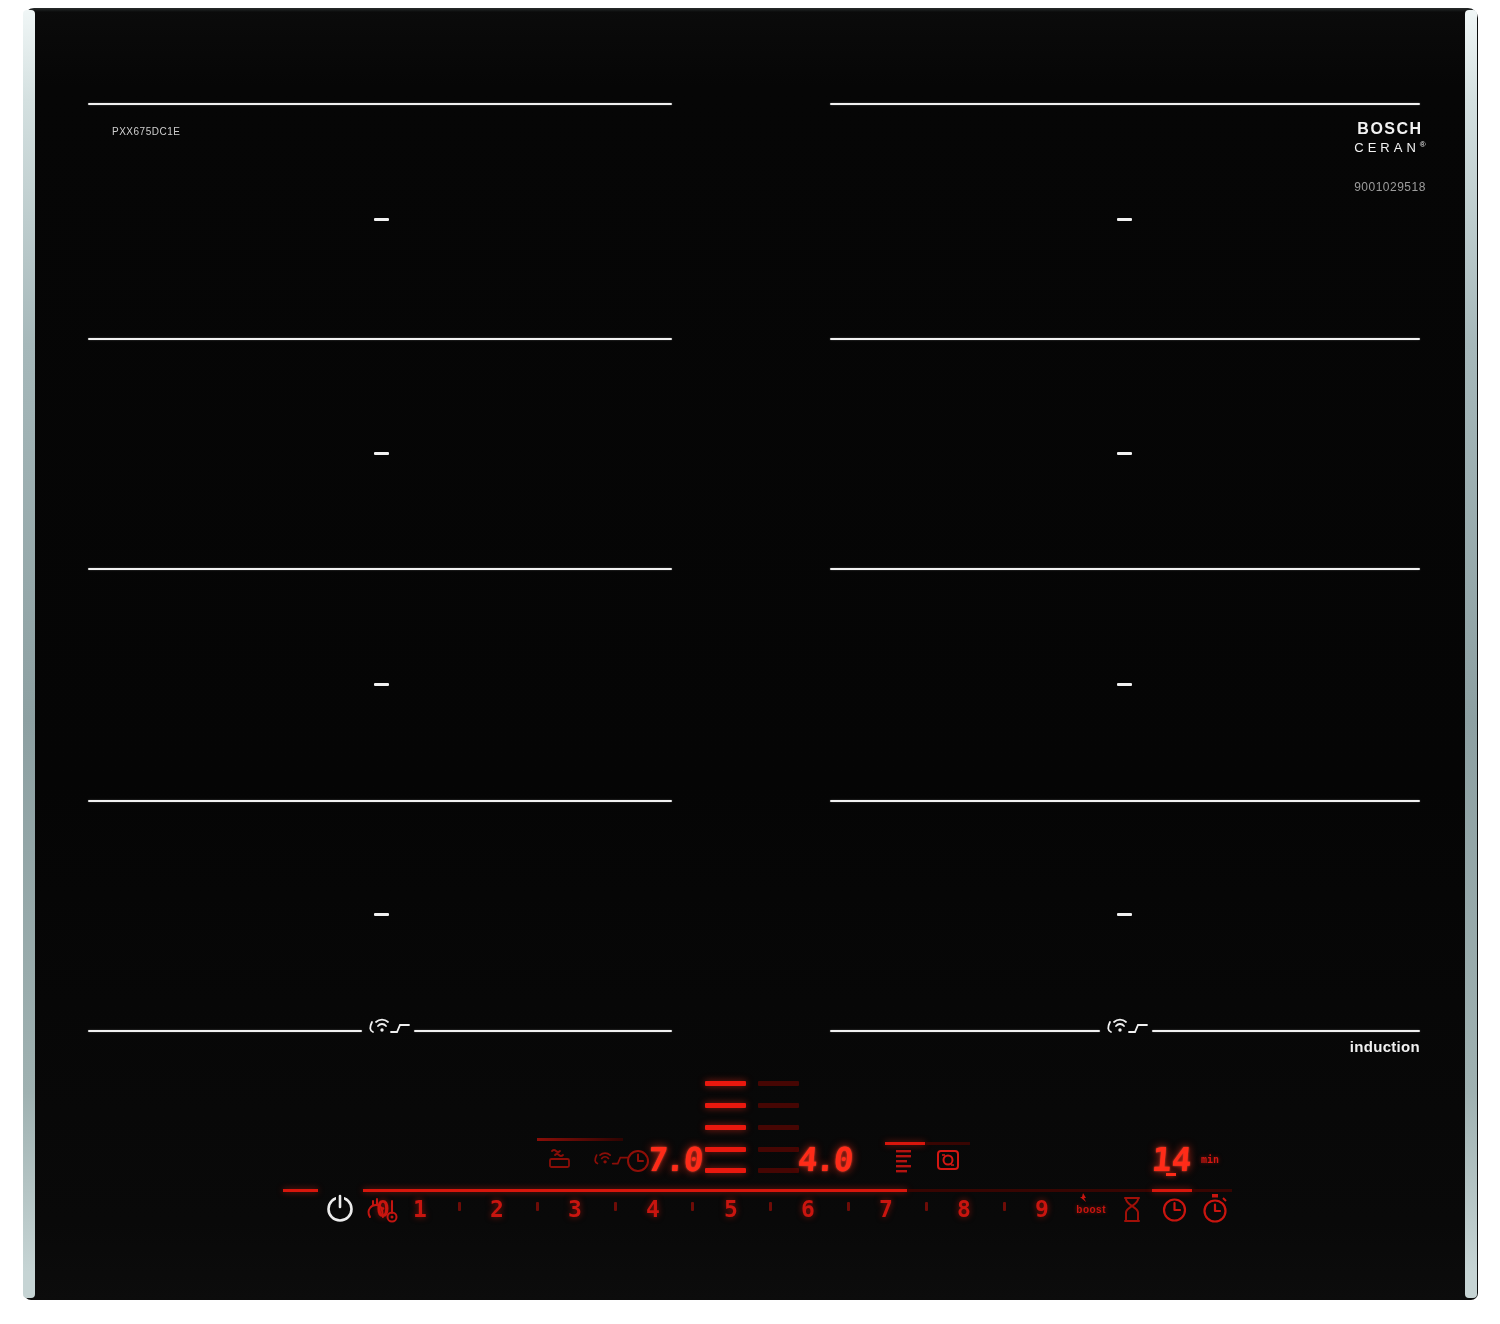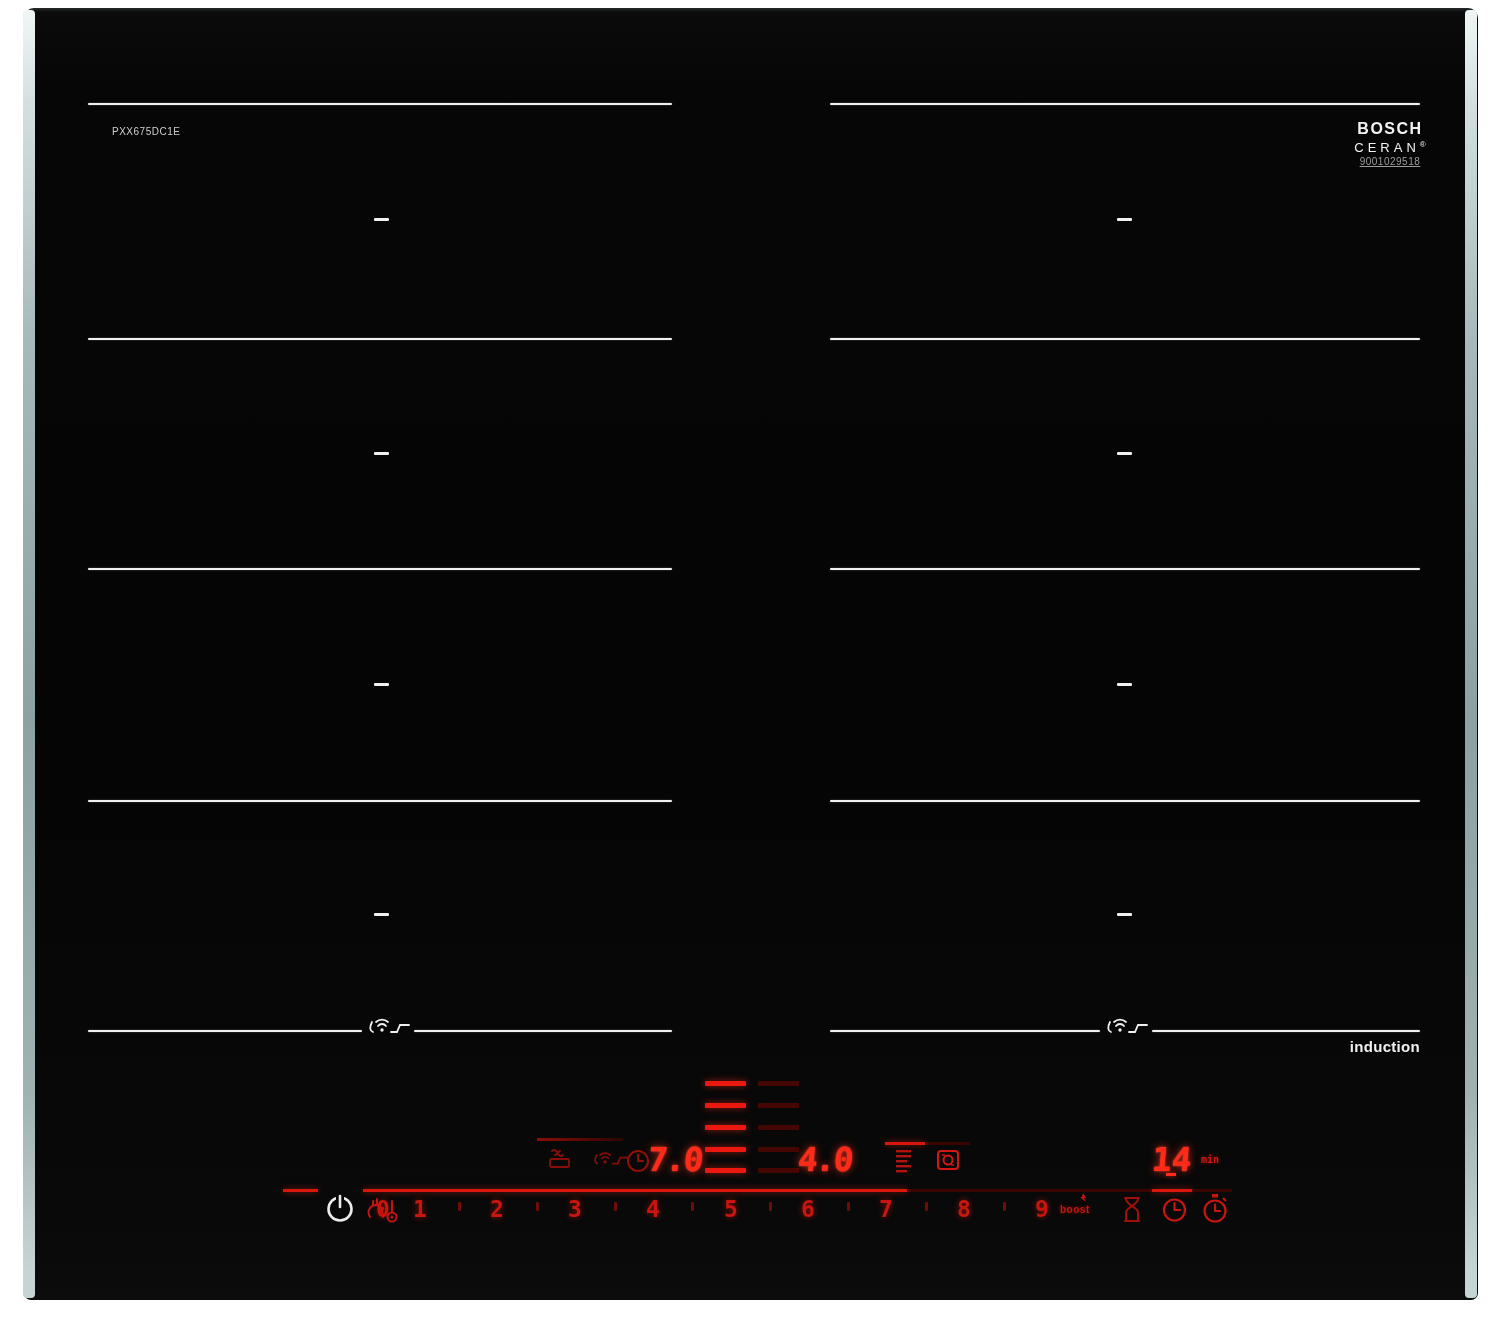--- a/index.html
+++ b/index.html
@@ -22,21 +22,21 @@
 
   
   .zl{position:absolute;height:2px;background:#f1f1f1;border-radius:1px;
       box-shadow:0 0 2px rgba(255,255,255,.3);}
   .dash{position:absolute;width:15px;height:3px;background:#f1f1f1;border-radius:1px;}
   .model{position:absolute;left:88px;top:126px;color:#cfcfcf;font-size:10px;letter-spacing:.5px;padding-left:24px;}
   .schott{position:absolute;left:1338px;top:121px;width:104px;text-align:center;color:#f2f2f2;}
   .schott .l1{font-weight:bold;font-size:16px;letter-spacing:1.5px;line-height:16px;}
   .schott .l2{font-weight:normal;font-size:13px;letter-spacing:4px;line-height:15px;}
   .schott .reg{font-size:8px;vertical-align:super;letter-spacing:0;}
-  .schott .code{margin-top:1px;font-size:10px;color:#9d9d9d;letter-spacing:.5px;text-decoration:underline;}
+  .schott .code{margin-top:25px;font-size:12px;color:#9d9d9d;letter-spacing:.5px;}
   .induction{position:absolute;left:1290px;top:1038px;width:130px;text-align:right;
              color:#f0f0f0;font-size:15px;font-weight:bold;letter-spacing:.3px;}
 
   
   .num{position:absolute;top:1196px;width:30px;text-align:center;
        font:bold 23px "DejaVu Sans Mono",monospace;color:#c9150f;
        text-shadow:0 0 6px rgba(230,30,15,.55);}
   .seg{position:absolute;top:1140px;height:34px;text-align:center;
        font:bold 33px "DejaVu Sans Mono",monospace;color:#ff2b18;letter-spacing:-2px;
        text-shadow:0 0 9px rgba(255,45,25,.8),0 0 2px rgba(255,95,70,.9);
@@ -46,21 +46,21 @@
   .timerdash{position:absolute;left:1166px;top:1173px;width:10px;height:3px;background:#ff2b18;
              box-shadow:0 0 5px rgba(255,45,25,.7);}
   .trkb{position:absolute;top:1189px;height:3px;background:#d8160c;
         box-shadow:0 0 6px rgba(255,40,20,.5);}
   .trkd{position:absolute;top:1189px;height:3px;background:#380502;}
   .mline{position:absolute;height:3px;}
   .lbar{position:absolute;width:41px;height:5px;background:#ea180e;border-radius:1px;
         box-shadow:0 0 7px rgba(255,45,25,.55);}
   .lbar.dim{background:#460603;box-shadow:none;}
   .tick{position:absolute;top:1202px;width:3px;height:9px;background:#6e0c07;border-radius:1px;}
-  .boosttxt{position:absolute;left:1060px;top:1204px;width:46px;text-align:left;
+  .boosttxt{position:absolute;left:1060px;top:1204px;width:46px;text-align:right;
             font:bold 10px "Liberation Sans",sans-serif;color:#c9150f;
             text-shadow:0 0 4px rgba(230,30,15,.5);letter-spacing:.5px;}
 
   
   .boschtxt{font:bold 26px "Liberation Sans",sans-serif;color:#e0e0e0;letter-spacing:3px;}
 </style>
 </head>
 <body>
 
 <div class="stage">

